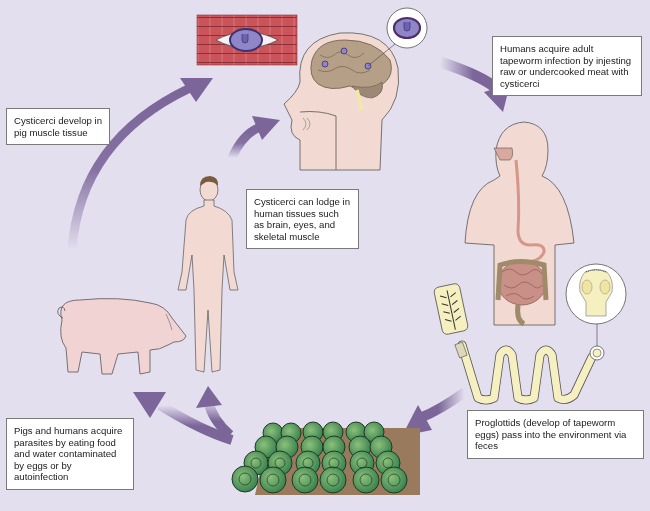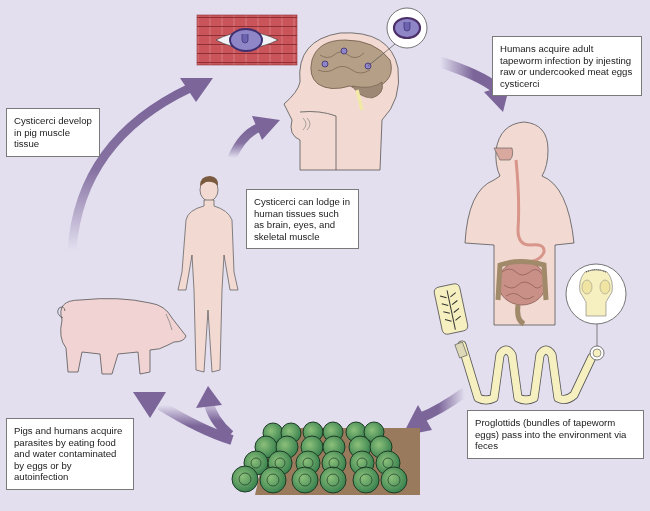--- a/index.html
+++ b/index.html
@@ -1,21 +1,21 @@
 <!DOCTYPE html>
 <html><head>
 <meta charset="utf-8">
 <style>
   html,body{margin:0;padding:0;}
   body{width:650px;height:511px;overflow:hidden;background:#e3dfef;font-family:"Liberation Sans",sans-serif;}
   #stage{position:relative;width:650px;height:511px;background:#e3dfef;}
   svg.art{position:absolute;left:0;top:0;width:650px;height:511px;}
   .box{position:absolute;background:#fff;border:1px solid #7a7a7a;font-size:9.6px;line-height:11.6px;color:#1a1a1a;padding:6px 7px;box-sizing:border-box;}
   #box-humans{left:492px;top:36px;width:150px;}
-  #box-pig{left:6px;top:108px;width:94px;}
+  #box-pig{left:6px;top:108px;width:104px;}
   #box-lodge{left:246px;top:189px;width:113px;}
   #box-eat{left:6px;top:418px;width:128px;}
   #box-progl{left:467px;top:410px;width:177px;}
 </style>
 </head>
 <body>
 
 <div id="stage">
 <svg class="art" viewBox="0 0 650 511" xmlns="http://www.w3.org/2000/svg">
   <defs>
@@ -180,18 +180,18 @@
     <path d="M166 314 Q170 322 172 330" fill="none" stroke="#777" stroke-width="0.7"></path>
   </g>
 
   <g>
     <ellipse cx="209" cy="190" rx="9" ry="11" fill="#f2d9d2" stroke="#555" stroke-width="0.7"></ellipse>
     <path d="M200 186 Q200 176 210 176 Q219 177 218 186 Q214 181 206 182 Z" fill="#7a5a3e"></path>
     <path d="M204 200 L204 206 Q188 210 186 220 L182 272 L178 290 L186 290 L192 255 L194 290 L196 370 L204 372 L208 310 L212 372 L220 370 L222 290 L224 255 L230 290 L238 290 L234 272 L232 220 Q228 210 214 206 L214 200 Z" fill="#f2d9d2" stroke="#555" stroke-width="0.7"></path>
   </g>
 </svg>
 
-<div class="box" id="box-humans">Humans acquire adult tapeworm infection by injesting raw or undercooked meat eggs cysticerci</div>
+<div class="box" id="box-humans">Humans acquire adult tapeworm infection by injesting raw or undercooked meat with cysticerci</div>
 <div class="box" id="box-pig">Cysticerci develop in pig muscle tissue</div>
 <div class="box" id="box-eat">Pigs and humans acquire parasites by eating food and water contaminated by eggs or by autoinfection</div>
 <div class="box" id="box-lodge">Cysticerci can lodge in human tissues such as brain, eyes, and skeletal muscle</div>
-<div class="box" id="box-progl">Proglottids (bundles of tapeworm eggs) pass into the environment via feces</div>
+<div class="box" id="box-progl">Proglottids (develop of tapeworm eggs) pass into the environment via feces</div>
 </div>
 
 </body></html>

